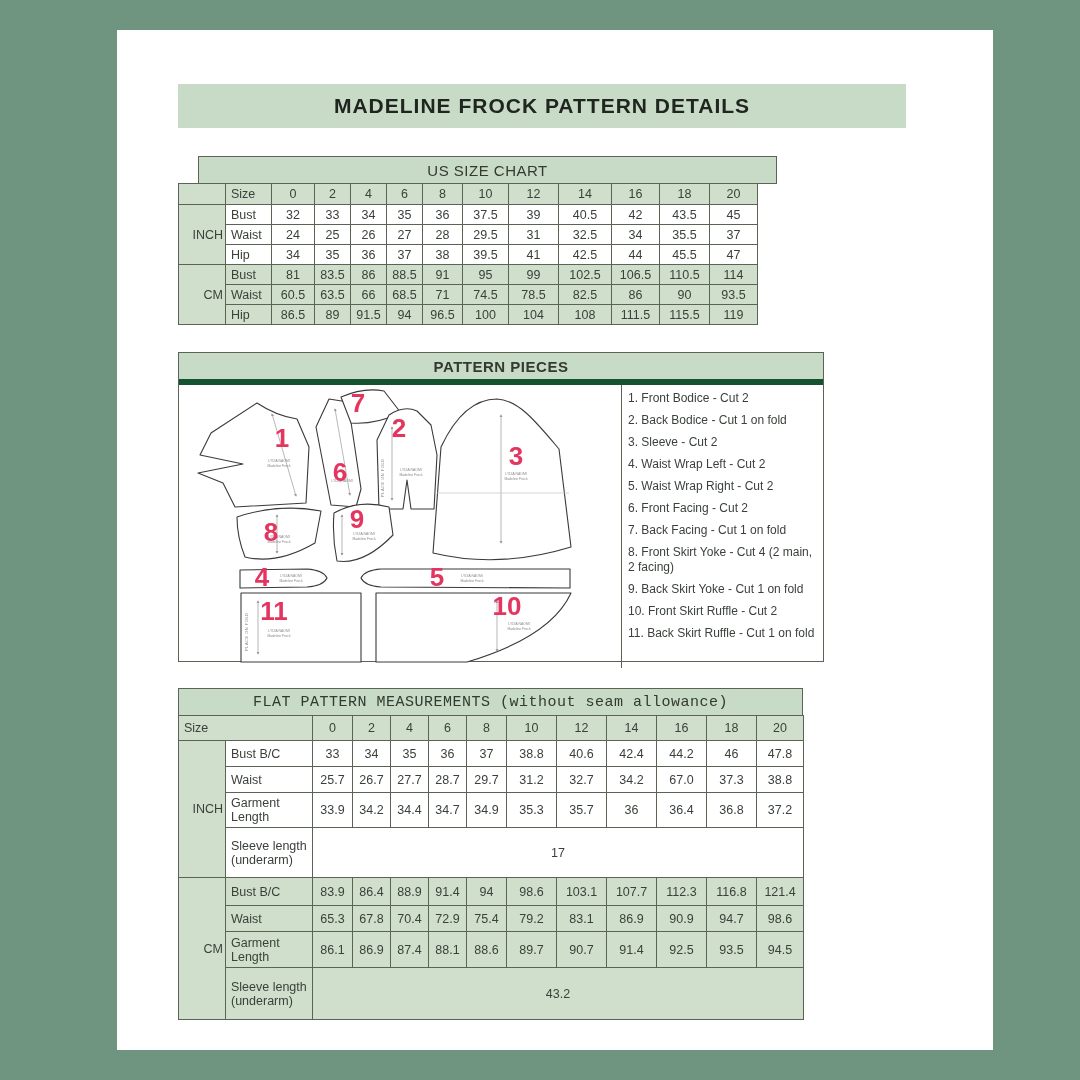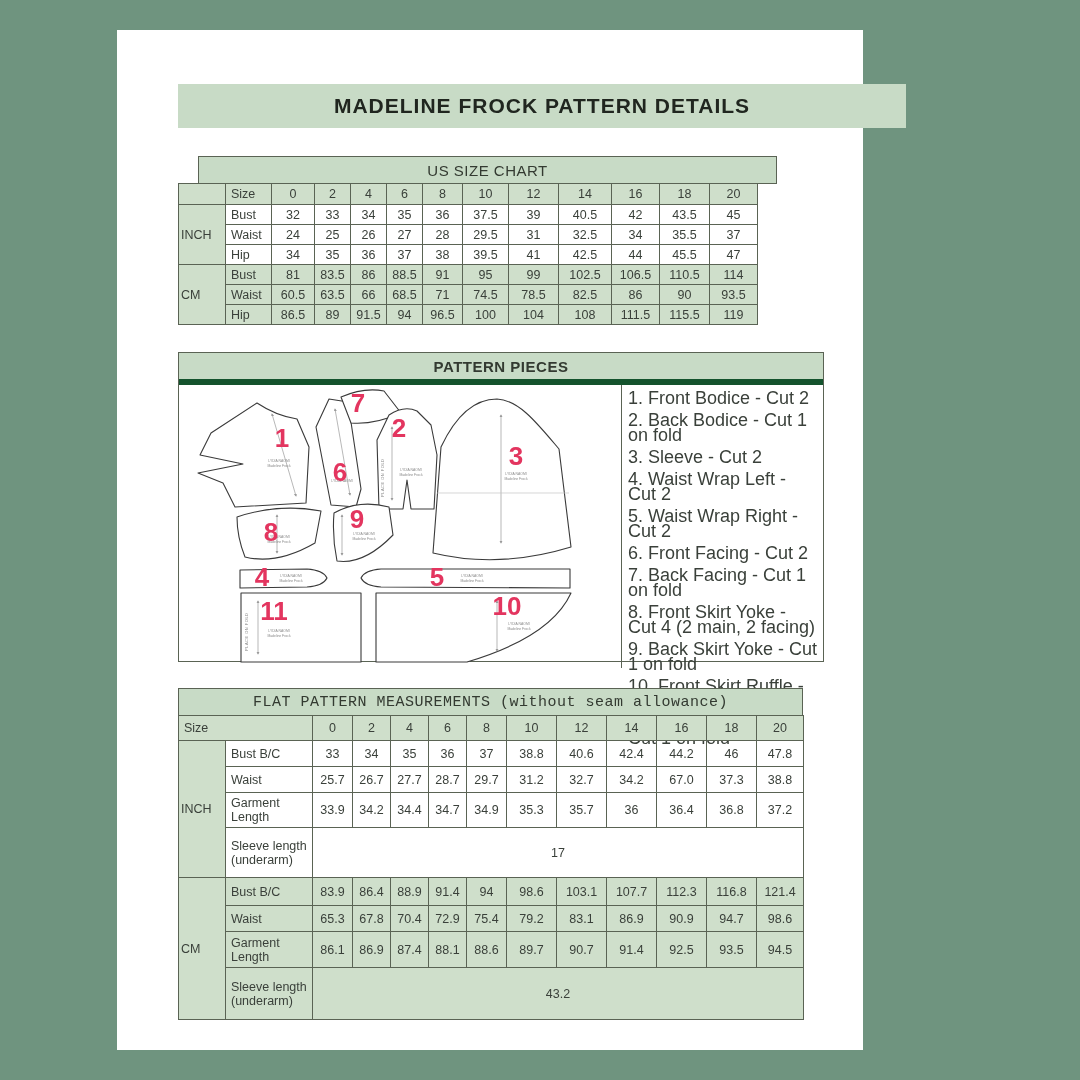--- a/index.html
+++ b/index.html
@@ -5,21 +5,21 @@
   html,body{margin:0;padding:0;}
   body{
     width:1080px;height:1080px;
     background:#6f947f;
     font-family:"Liberation Sans","DejaVu Sans",sans-serif;
     color:#2f3432;
     position:relative;
     -webkit-font-smoothing:antialiased;
   }
   .page{
-    position:absolute;left:117px;top:30px;width:746px;height:1020px;
+    position:absolute;left:117px;top:30px;width:876px;height:1020px;
     background:#ffffff;
   }
   .title-band{
     position:absolute;left:61px;top:54px;width:728px;height:44px;
     background:#c8dbc6;
     display:flex;align-items:center;justify-content:center;
     font-size:21px;font-weight:bold;letter-spacing:1px;color:#20261f;
   }
   
   .tband{
@@ -28,37 +28,37 @@
     font-size:15px;letter-spacing:.5px;color:#333a31;
   }
   table{border-collapse:collapse;table-layout:fixed;margin-top:-1px;}
   td{
     border:1px solid #5a6354;
     font-size:12.5px;text-align:center;vertical-align:middle;
     padding:1px 2px;overflow:hidden;color:#3a403a;
   }
   td.lbl{text-align:left;padding-left:5px;}
   td.g{background:#cfdfcb;}
-  td.grp{background:#cfdfcb;text-align:left;font-size:12.5px;}
+  td.grp{background:#cfdfcb;text-align:right;font-size:12.5px;}
   
   .us-chart{position:absolute;left:61px;top:126px;width:579px;}
   .flat{position:absolute;left:61px;top:658px;width:625px;}
   .pattern{
     position:absolute;left:61px;top:322px;width:646px;height:310px;
     border:1px solid #5a6354;box-sizing:border-box;background:#fff;
   }
   .pattern .tband{border:none;border-bottom:6px solid #14532d;font-weight:bold;}
   .pattern-body{display:flex;height:283px;}
   .diagram-wrap{width:442px;height:283px;}
   .legend{
     width:202px;border-left:1px solid #5a6354;
     padding:6px 4px 0 6px;box-sizing:border-box;
   }
   .legend-item{
-    font-size:18px;line-height:15px;margin-bottom:7px;color:#3a403a;
+    font-size:12px;line-height:15px;margin-bottom:7px;color:#3a403a;
   }
   
   .piece{fill:#ffffff;stroke:#3a3a3a;stroke-width:1.1;stroke-linejoin:round;}
   .grain{stroke:#9a9a9a;stroke-width:.7;fill:none;}
   .pnum{fill:#e3355f;font-size:26px;font-weight:bold;text-anchor:middle;}
   .tiny{fill:#8a8a8a;font-size:3.4px;text-anchor:middle;}
   .fold{fill:#8a8a8a;font-size:4px;letter-spacing:.5px;}
 </style>
 </head>
 <body>

